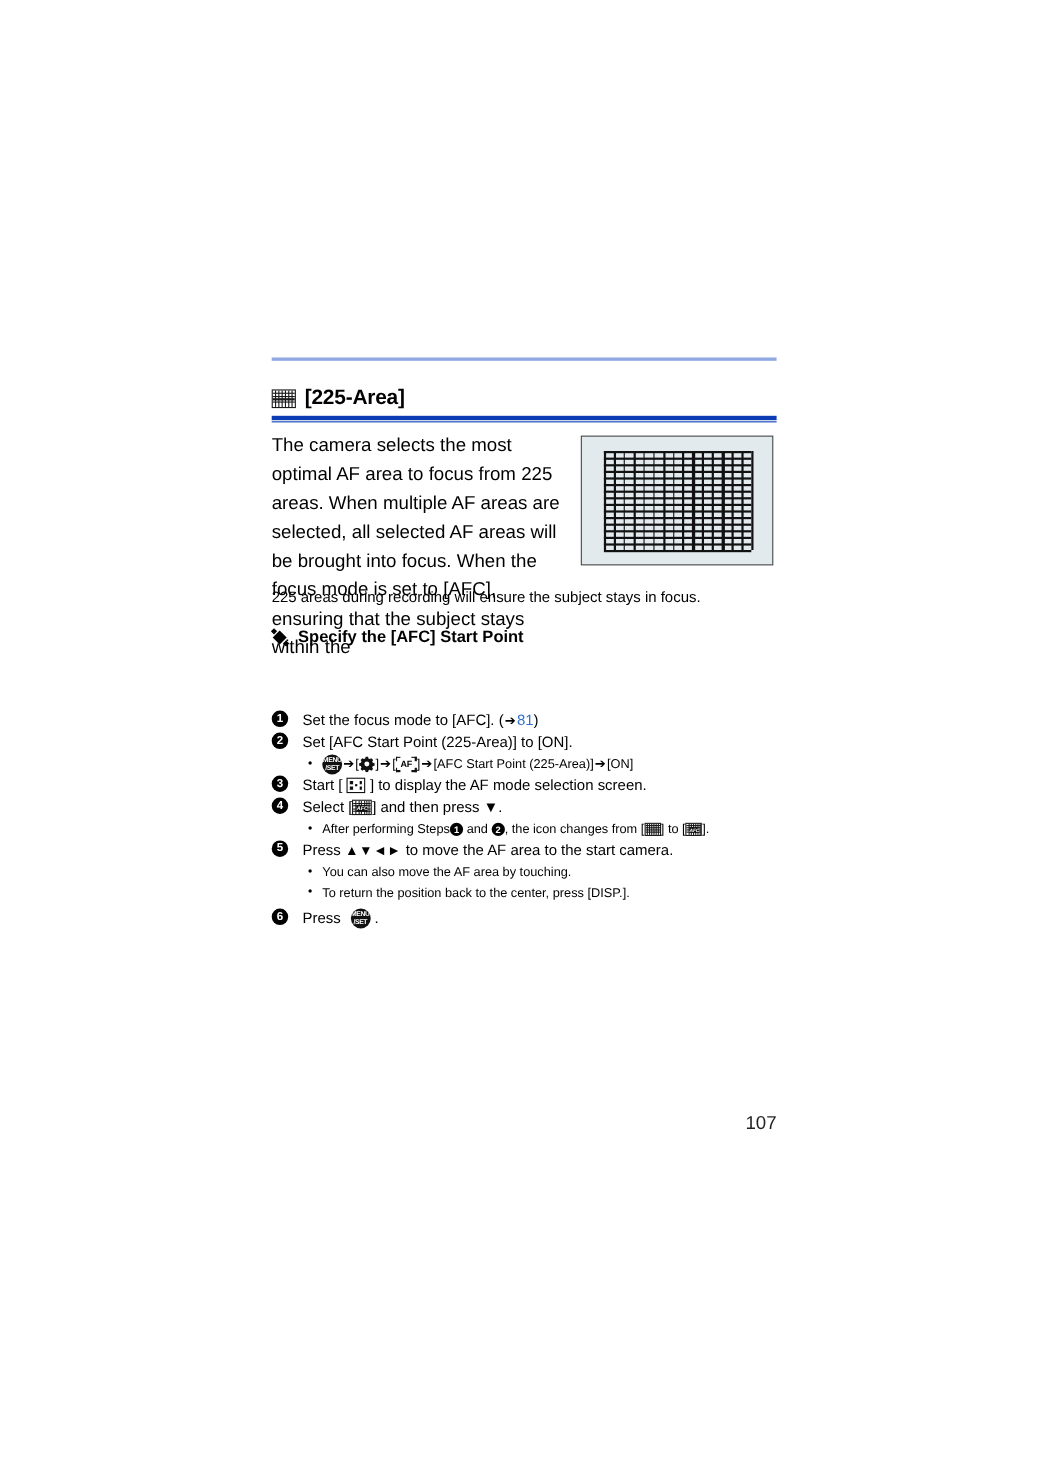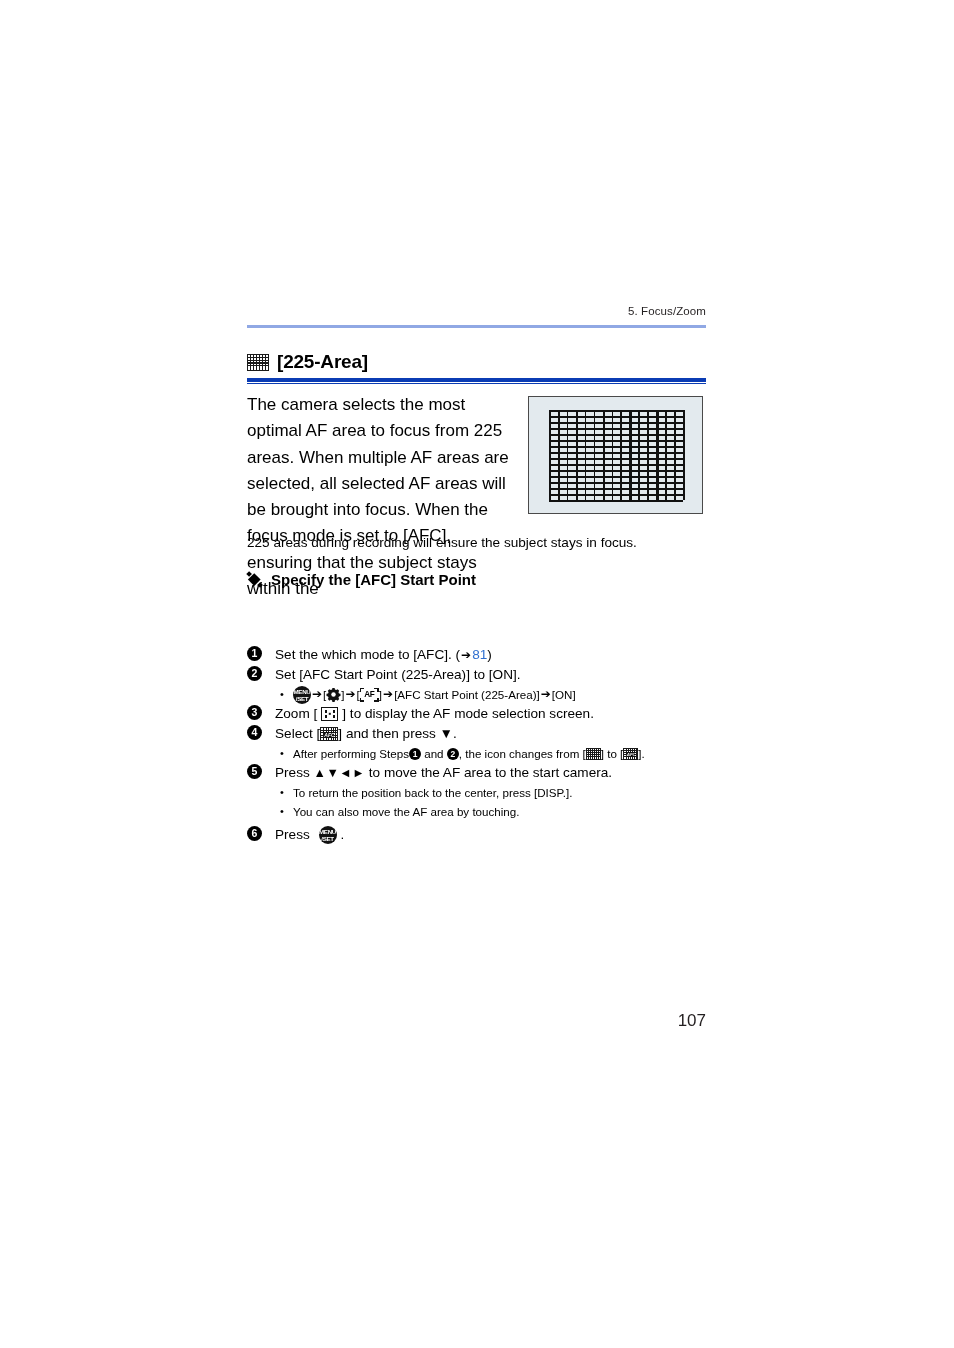--- a/index.html
+++ b/index.html
@@ -323,21 +323,20 @@
     text-align: right;
     font-size: 17px;
     color: #231f20;
   }
 </style>
 </head>
 <body>
 
 <div class="page">
 
-  <div class="running-head">5. Focus/Zoom</div>
   <div class="head-rule"></div>
 
   <div class="sec-heading">
     <span class="gicon" style="width:22px;height:17px;border:1.5px solid #1a1a1a;">
       <i style="left:2.3px;top:0;width:1.2px;bottom:0;"></i>
       <i style="left:5.2px;top:0;width:1.2px;bottom:0;"></i>
       <i style="left:8.1px;top:0;width:1.2px;bottom:0;"></i>
       <i style="left:11px;top:0;width:1.2px;bottom:0;"></i>
       <i style="left:13.9px;top:0;width:1.2px;bottom:0;"></i>
       <i style="left:16.8px;top:0;width:1.2px;bottom:0;"></i>
@@ -400,21 +399,21 @@
         <span class="db-br"></span>
     </span>
     <span>Specify the [AFC] Start Point</span>
   </div>
 
   <div class="steps">
 
     <div class="step">
       <span class="numcircle">1</span>
       <div class="step-row">
-        <span>Set the which mode to [AFC]. (</span>
+        <span>Set the focus mode to [AFC]. (</span>
         <span class="rarrow">➔</span>
         <span class="link">81</span>
         <span>)</span>
       </div>
     </div>
 
     <div class="step">
       <span class="numcircle">2</span>
       <div class="step-row">
         <span>Set [AFC Start Point (225-Area)] to [ON].</span>
@@ -450,21 +449,21 @@
       <span>]</span>
       <span class="rarrow">➔</span>
       <span>[AFC Start Point (225-Area)]</span>
       <span class="rarrow">➔</span>
       <span>[ON]</span>
     </div>
 
     <div class="step">
       <span class="numcircle">3</span>
       <div class="step-row">
-        <span>Zoom [</span>
+        <span>Start [</span>
         <span style="width:4px"></span>
         <span class="afmodebtn">
           <u style="left:2.2px;top:2.2px;"></u>
           <u style="left:2.2px;bottom:2.2px;"></u>
           <u style="left:50%;top:50%;transform:translate(-50%,-50%);"></u>
           <u style="right:2.2px;top:2.2px;"></u>
           <u style="right:2.2px;bottom:2.2px;"></u>
         </span>
         <span style="width:4px"></span>
         <span>] to display the AF mode selection screen.</span>
@@ -528,22 +527,22 @@
     </div>
 
     <div class="step">
       <span class="numcircle">5</span>
       <div class="step-row">
         <span style="white-space:pre">Press </span>
         <span class="arrowglyph">▲▼◄►</span>
         <span style="white-space:pre"> to move the AF area to the start camera.</span>
       </div>
     </div>
+    <div class="bullet-line">You can also move the AF area by touching.</div>
     <div class="bullet-line">To return the position back to the center, press [DISP.].</div>
-    <div class="bullet-line">You can also move the AF area by touching.</div>
 
     <div class="step" style="margin-top:4px;">
       <span class="numcircle">6</span>
       <div class="step-row">
         <span style="white-space:pre">Press </span>
         <span style="width:5px"></span>
         <span class="menuset">
             <b>MENU</b>
             <s>/SET</s>
           </span>

